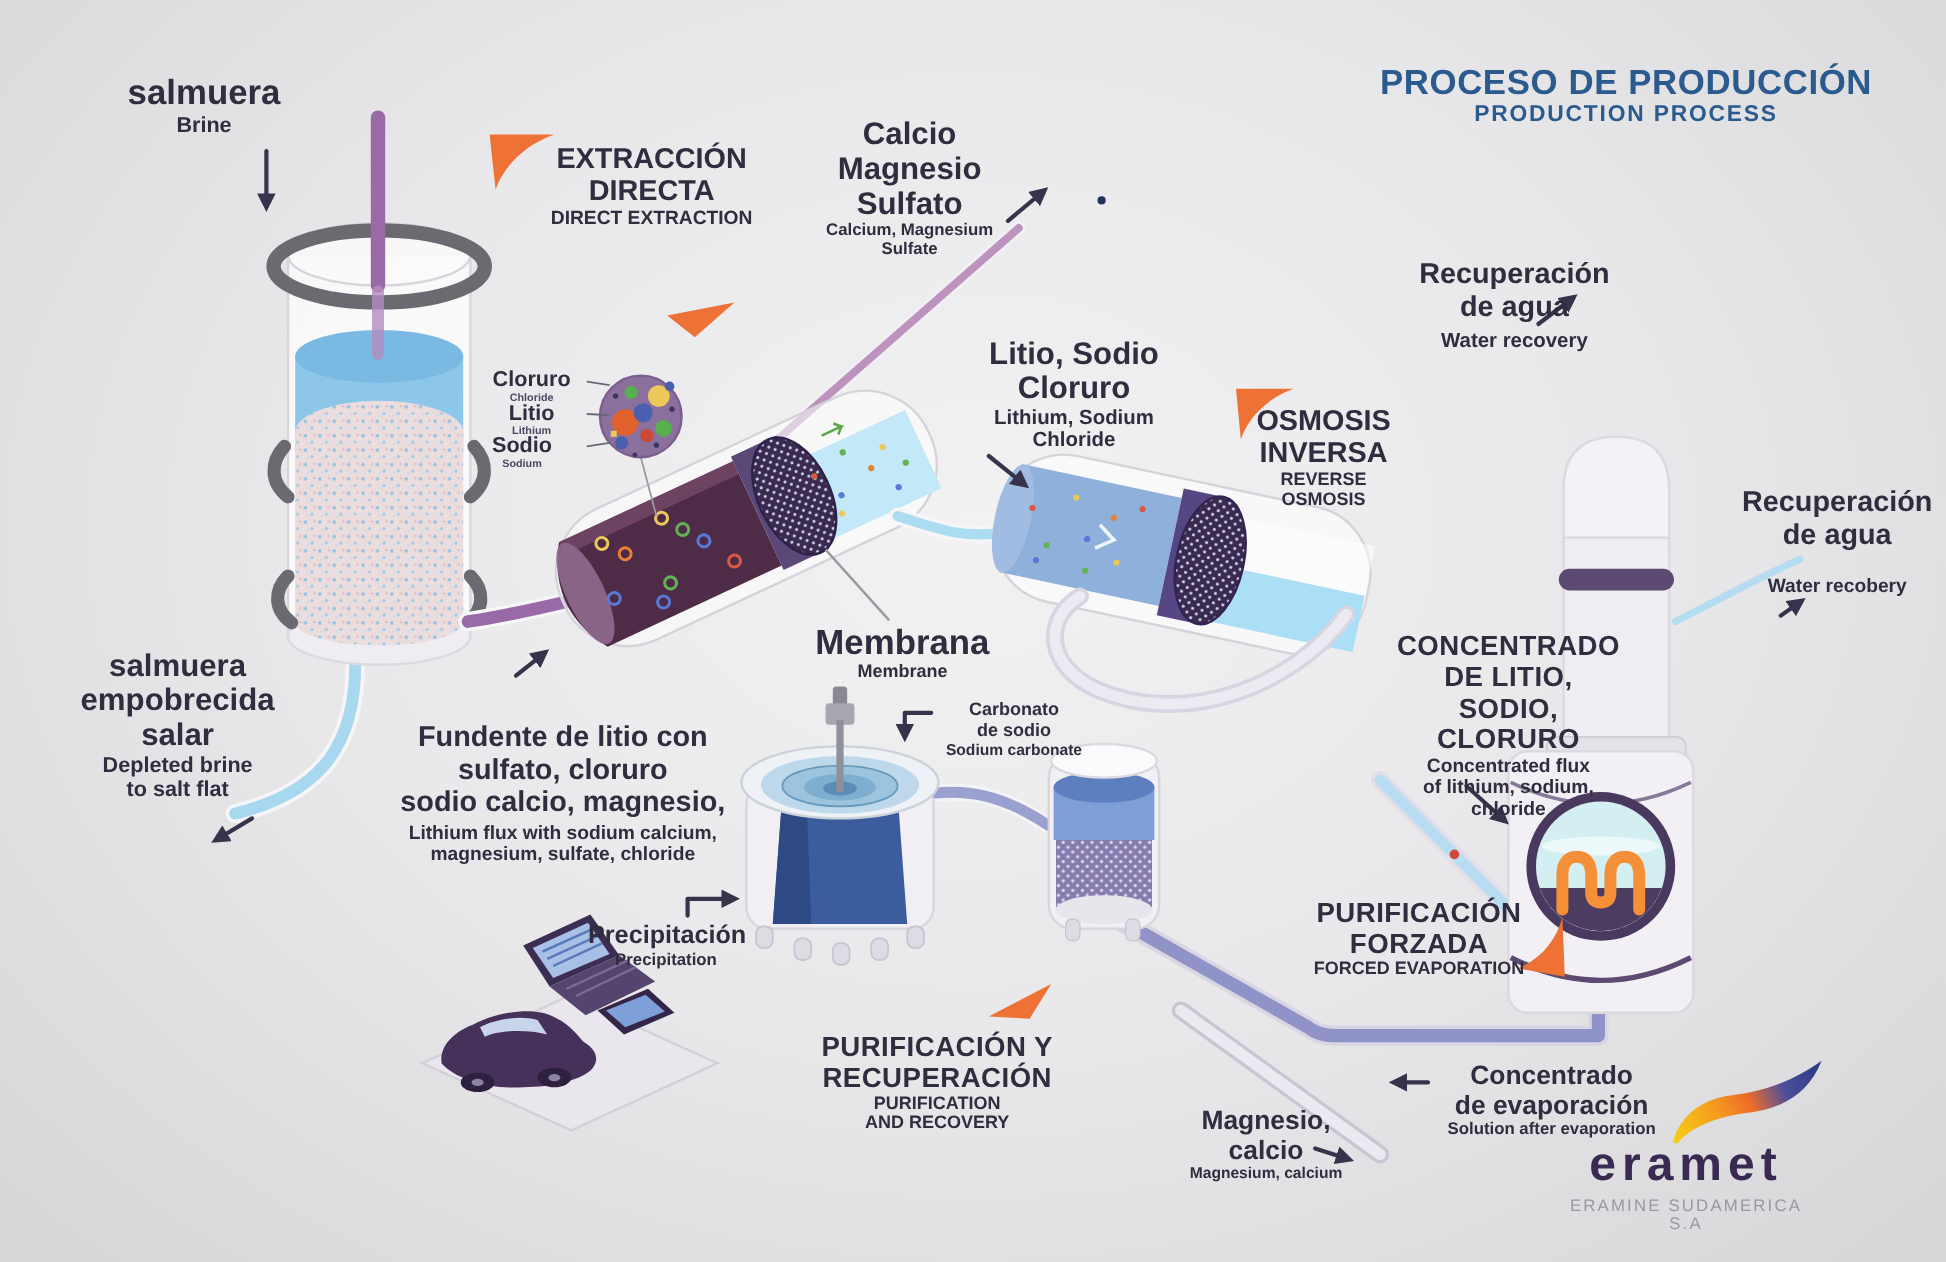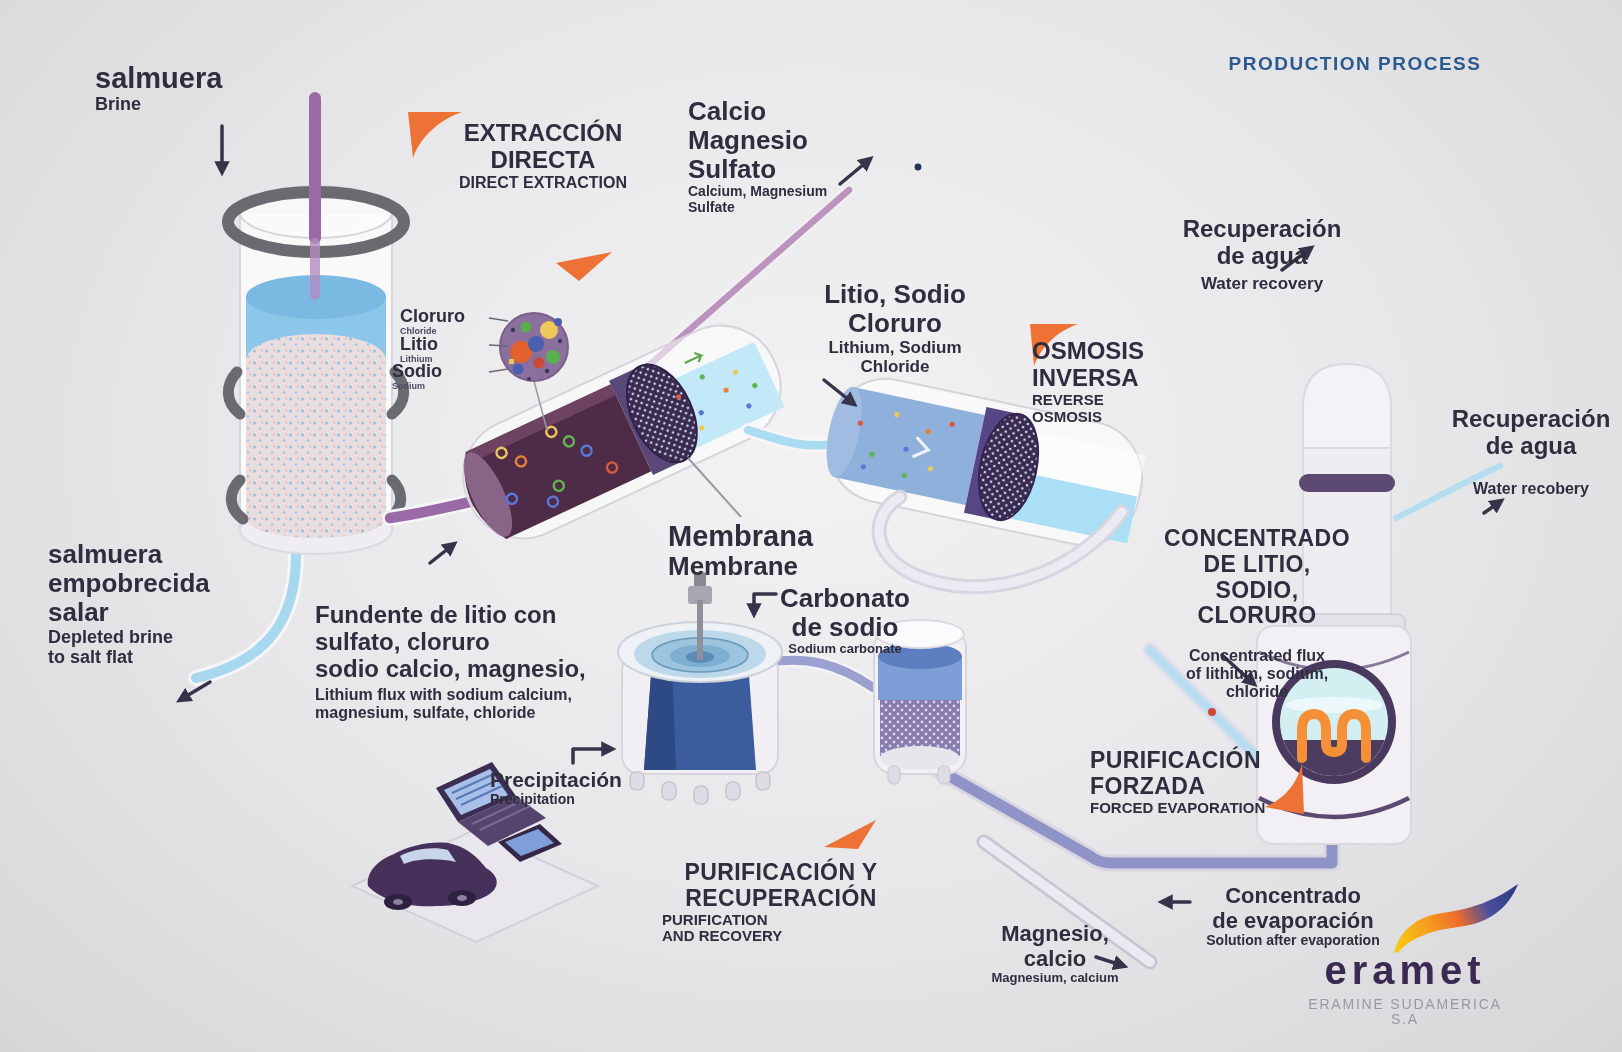--- a/index.html
+++ b/index.html
@@ -1,29 +1,29 @@
 <!DOCTYPE html>
 <html><head>
 <meta charset="utf-8">
 <style>
   html,body{margin:0;padding:0;background:#c9c9cc;}
   .stage{position:relative;width:1622px;height:1052px;overflow:hidden;
     background:radial-gradient(ellipse at 50% 42%, #f2f2f3 0%, #e8e8ea 50%, #d6d6d9 100%);
     font-family:"Liberation Sans",sans-serif;}
   svg.art{position:absolute;left:0;top:0;z-index:1;}
   .lbl{position:absolute;z-index:2;color:#2f2d3e;line-height:1.12;}
-  .r{text-align:left}.c{text-align:center}.l{text-align:center}
+  .r{text-align:center}.c{text-align:center}.l{text-align:center}
   .s29{font-size:29px;font-weight:700}
   .s26{font-size:26px;font-weight:700}
   .s24{font-size:24px;font-weight:700}
   .s23{font-size:23px;font-weight:700;letter-spacing:.4px}
   .s23x{font-size:23px;font-weight:800;letter-spacing:.4px}
   .s22{font-size:22px;font-weight:700}
   .s21{font-size:21px;font-weight:700}
-  .s19{font-size:26px;font-weight:700}
+  .s19{font-size:15px;font-weight:700}
   .s18{font-size:18px;font-weight:700}
   .s17{font-size:17px;font-weight:700}
   .s16{font-size:16px;font-weight:700}
   .s15{font-size:15px;font-weight:800}
   .s14{font-size:14px;font-weight:700}
   .s13{font-size:13px;font-weight:700}
   .s9{font-size:9px;font-weight:700;color:#4a4860}
   .title1{font-size:29px;font-weight:800;color:#2b5a8f;letter-spacing:.5px}
   .title2{font-size:19px;font-weight:800;color:#2b5a8f;letter-spacing:1.5px}
   .brand{font-size:40px;font-weight:600;color:#3a2a52;letter-spacing:5px}
@@ -303,20 +303,21 @@
   <path d="M824,847 L876,820 L858,849 Z"></path>
   <path d="M1302,764 C1297,784 1284,799 1265,807 L1304,814 Z"></path>
 </g>
 
 <circle cx="918" cy="167" r="3.4" fill="#24335c"></circle>
 
 <path d="M1394,952 C1400,930 1418,916 1442,913 C1472,909 1494,901 1518,884 C1508,910 1486,924 1458,927 C1432,930 1408,939 1398,953 Z" fill="url(#gsw)"></path>
 </svg>
 
 <div class="lbl c" style="left:1130px;top:53px;width:450px">
+  <div class="title1">PROCESO DE PRODUCCIÓN</div>
   <div class="title2">PRODUCTION PROCESS</div>
 </div>
 
 <div class="lbl r" style="left:95px;top:62px;width:150px">
   <div class="s29">salmuera</div>
   <div class="s18">Brine</div>
 </div>
 
 <div class="lbl l" style="left:448px;top:120px;width:190px">
   <div class="s24">EXTRACCIÓN</div>
@@ -395,21 +396,21 @@
 <div class="lbl l" style="left:780px;top:584px;width:130px">
   <div class="s19">Carbonato</div>
   <div class="s19">de sodio</div>
   <div class="s13">Sodium carbonate</div>
 </div>
 
 <div class="lbl l" style="left:1162px;top:526px;width:190px">
   <div class="s23x">CONCENTRADO</div>
   <div class="s23x">DE LITIO, SODIO,</div>
   <div class="s23x">CLORURO</div>
-  <div class="s16" style="margin-top:18px">Concentrated flux</div>
+  <div class="s16" style="margin-top:1px">Concentrated flux</div>
   <div class="s16">of lithium, sodium,</div>
   <div class="s16">chloride</div>
 </div>
 
 <div class="lbl r" style="left:490px;top:768px;width:130px">
   <div class="s21">Precipitación</div>
   <div class="s14">Precipitation</div>
 </div>
 
 <div class="lbl c" style="left:662px;top:860px;width:238px">

